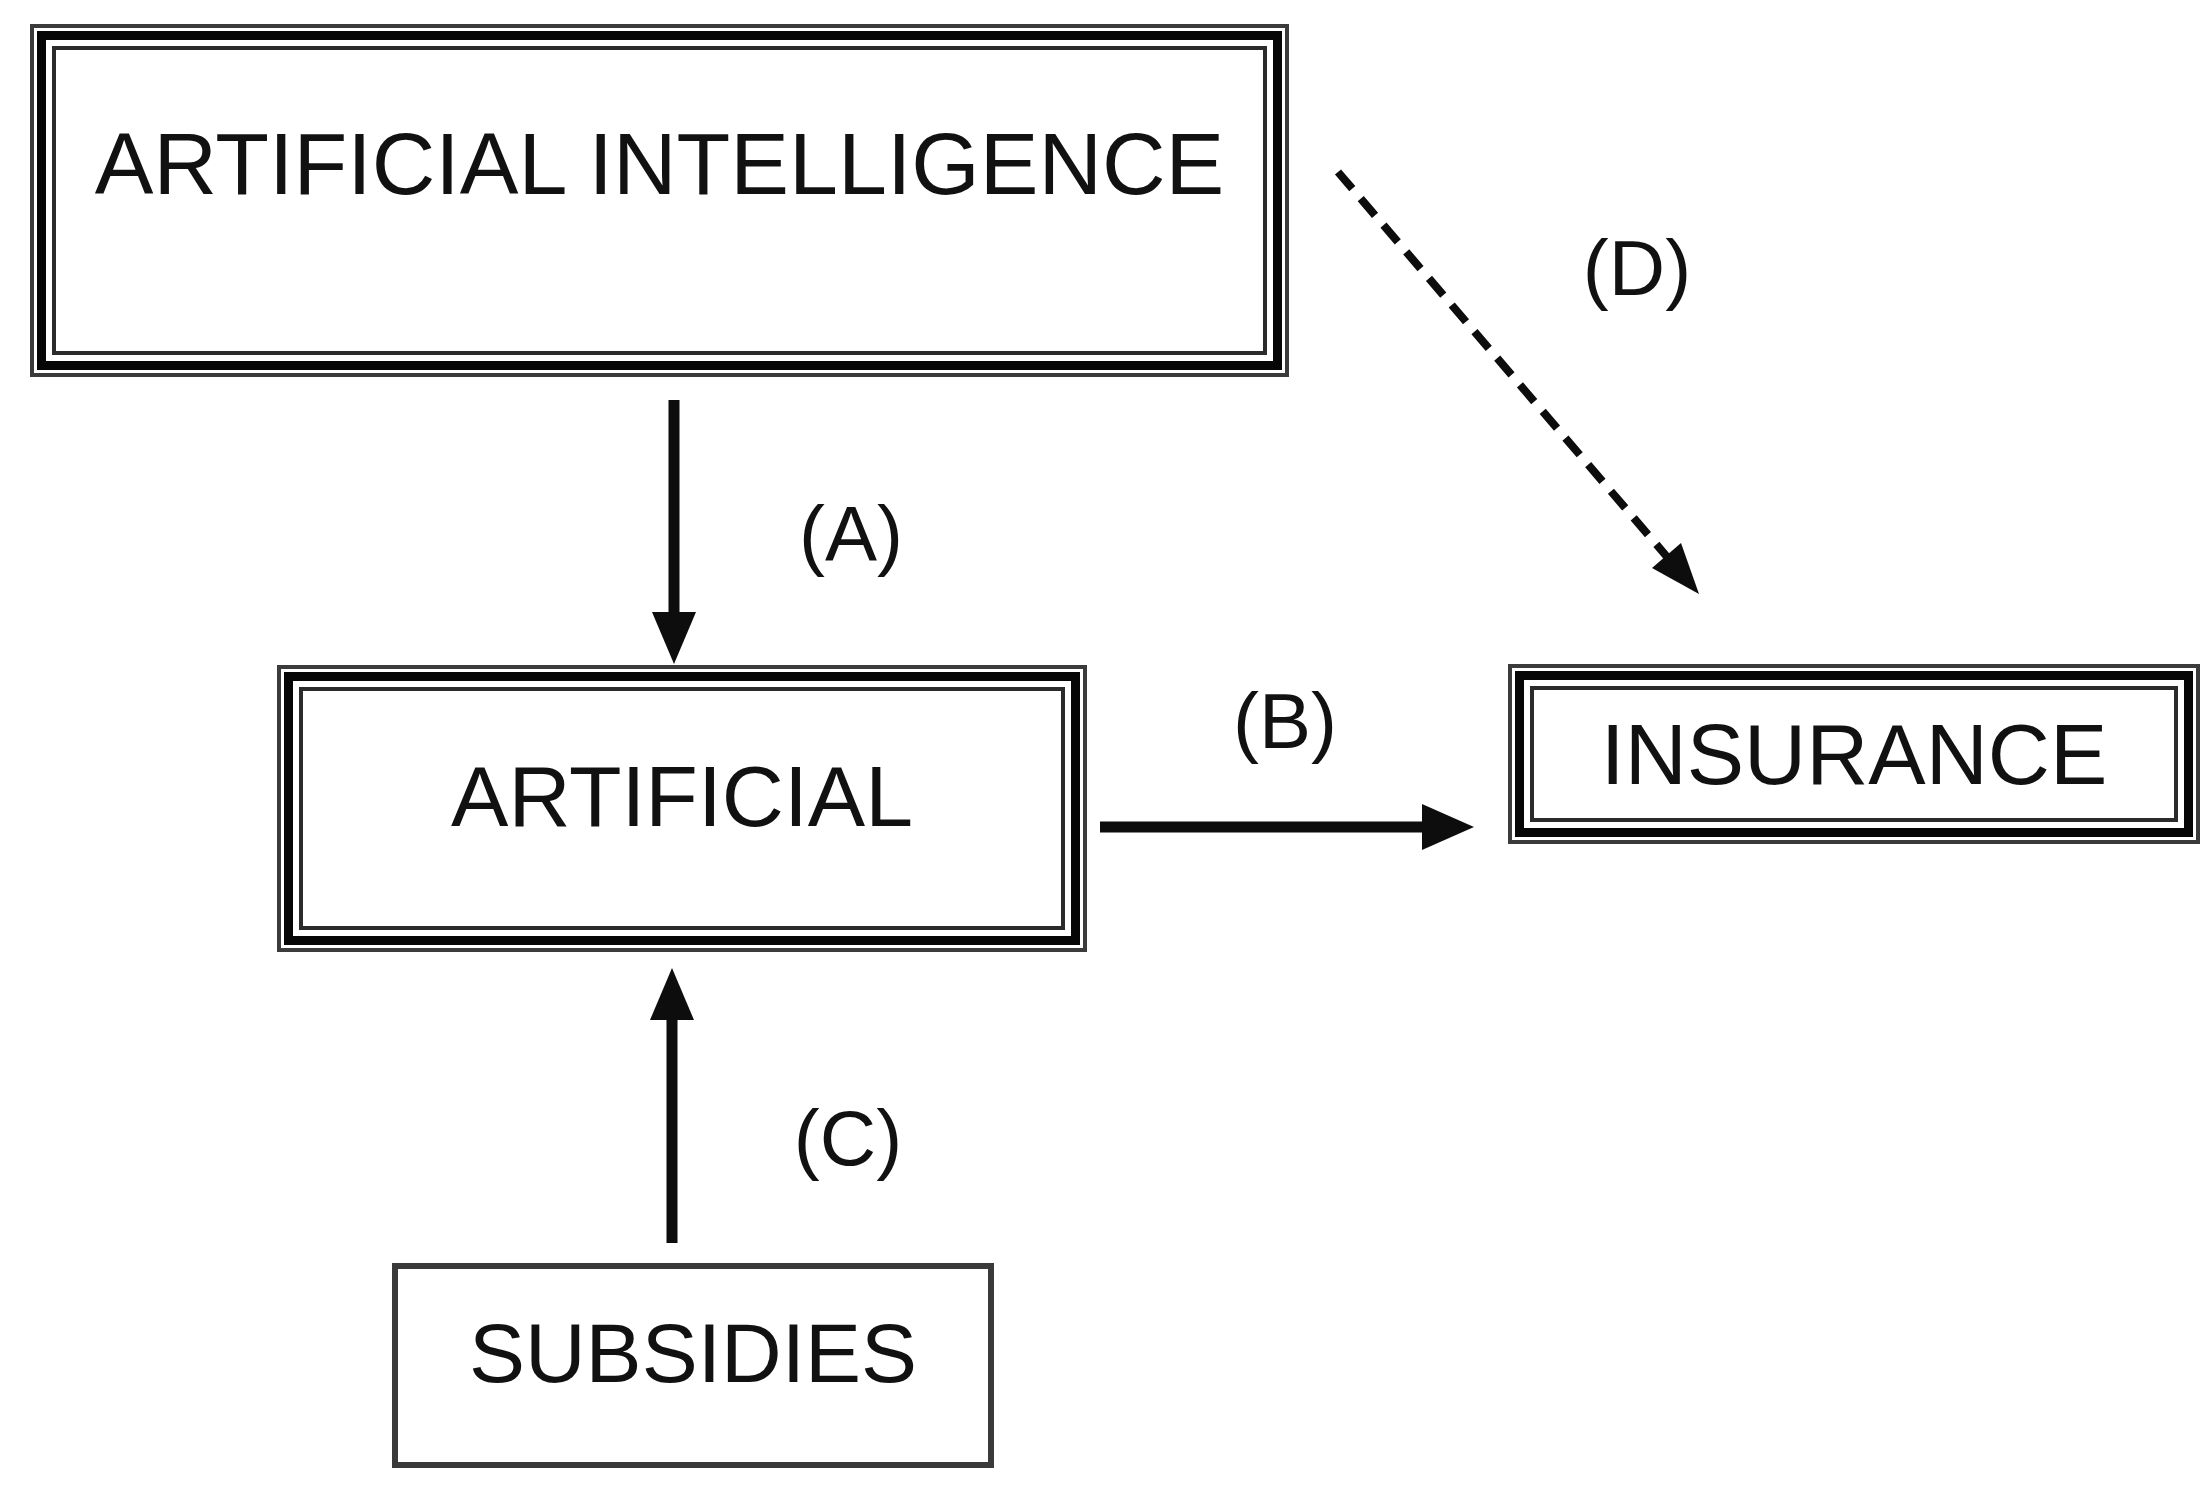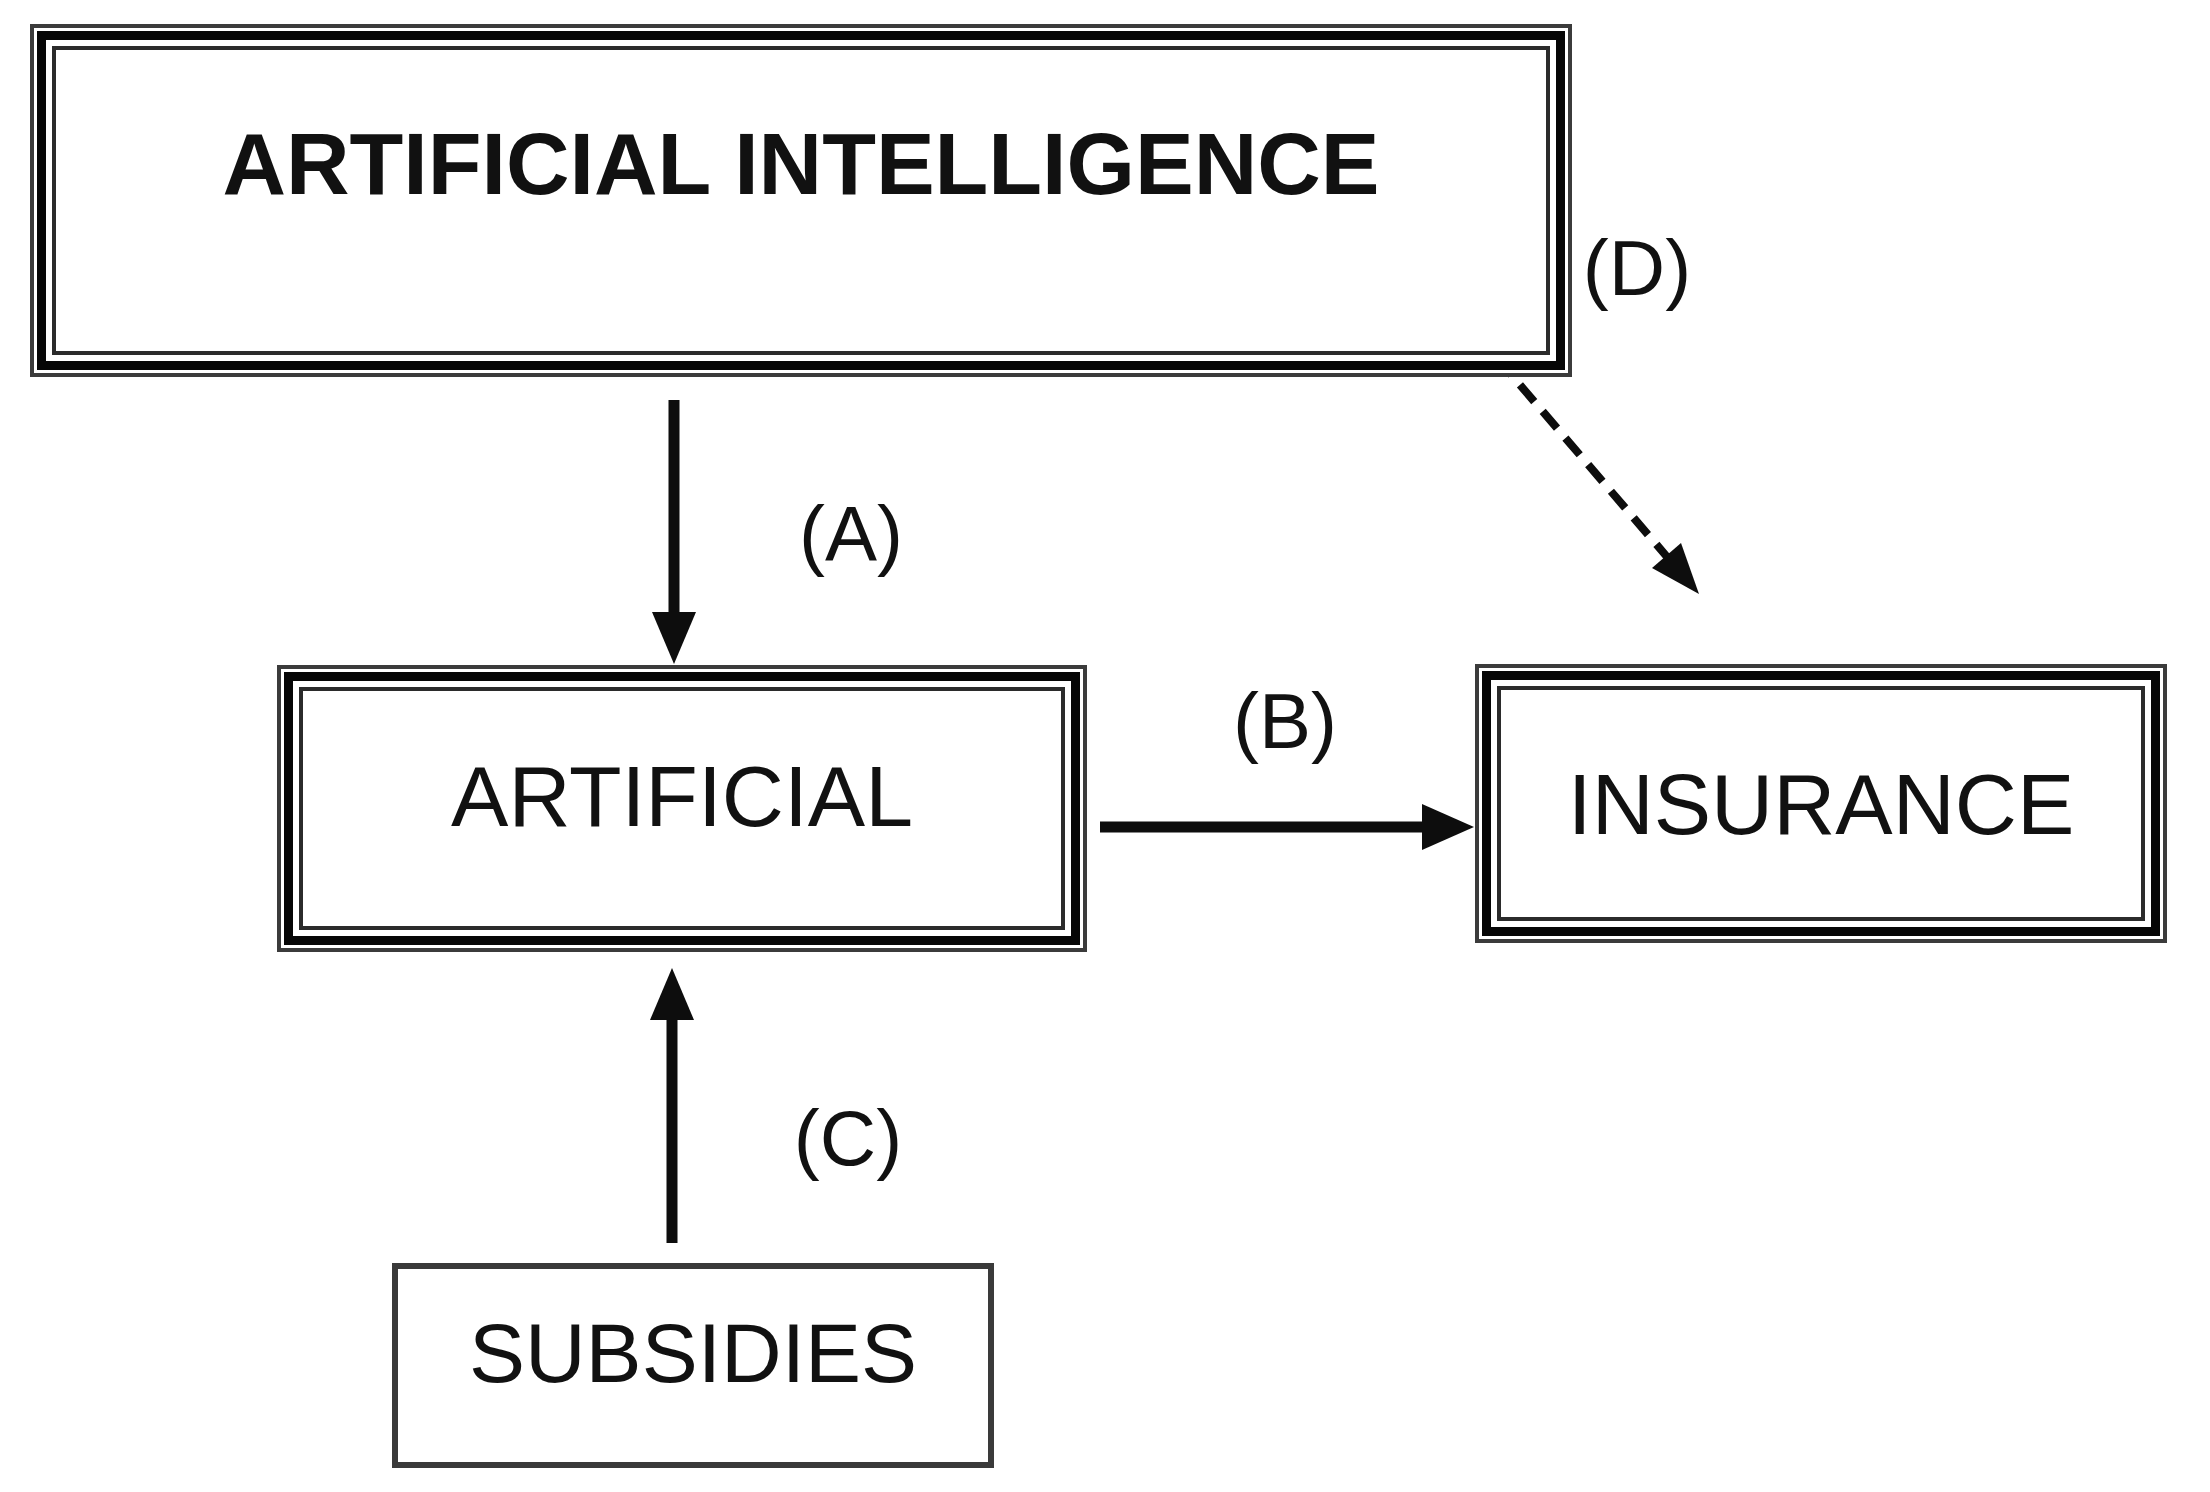--- a/index.html
+++ b/index.html
@@ -52,29 +52,29 @@
     border: 6px solid #3a3a3a;
     display: flex;
     align-items: center;
     justify-content: center;
   }
   .node-label {
     color: #111111;
     white-space: nowrap;
     line-height: 1;
   }
-  #node-ai { left: 30px; top: 24px; width: 1542px; height: 353px; font-weight: bold; }
+  #node-ai { left: 30px; top: 24px; width: 1259px; height: 353px; }
   #node-ai .ring-inner { padding-bottom: 74px; }
   #node-ai .node-label { font-size: 88px; }
 
   #node-agriculture { left: 277px; top: 665px; width: 810px; height: 287px; }
   #node-agriculture .ring-inner { padding-bottom: 26px; }
   #node-agriculture .node-label { font-size: 86px; }
 
-  #node-insurance { left: 1475px; top: 664px; width: 692px; height: 279px; }
+  #node-insurance { left: 1508px; top: 664px; width: 692px; height: 180px; }
   #node-insurance .node-label { font-size: 86px; }
 
   #node-subsidies { left: 392px; top: 1263px; width: 602px; height: 205px; padding-bottom: 26px; }
   #node-subsidies .node-label { font-size: 84px; }
 
   
   .edge-label {
     position: absolute;
     transform: translate(-50%, -50%);
     font-size: 78px;

